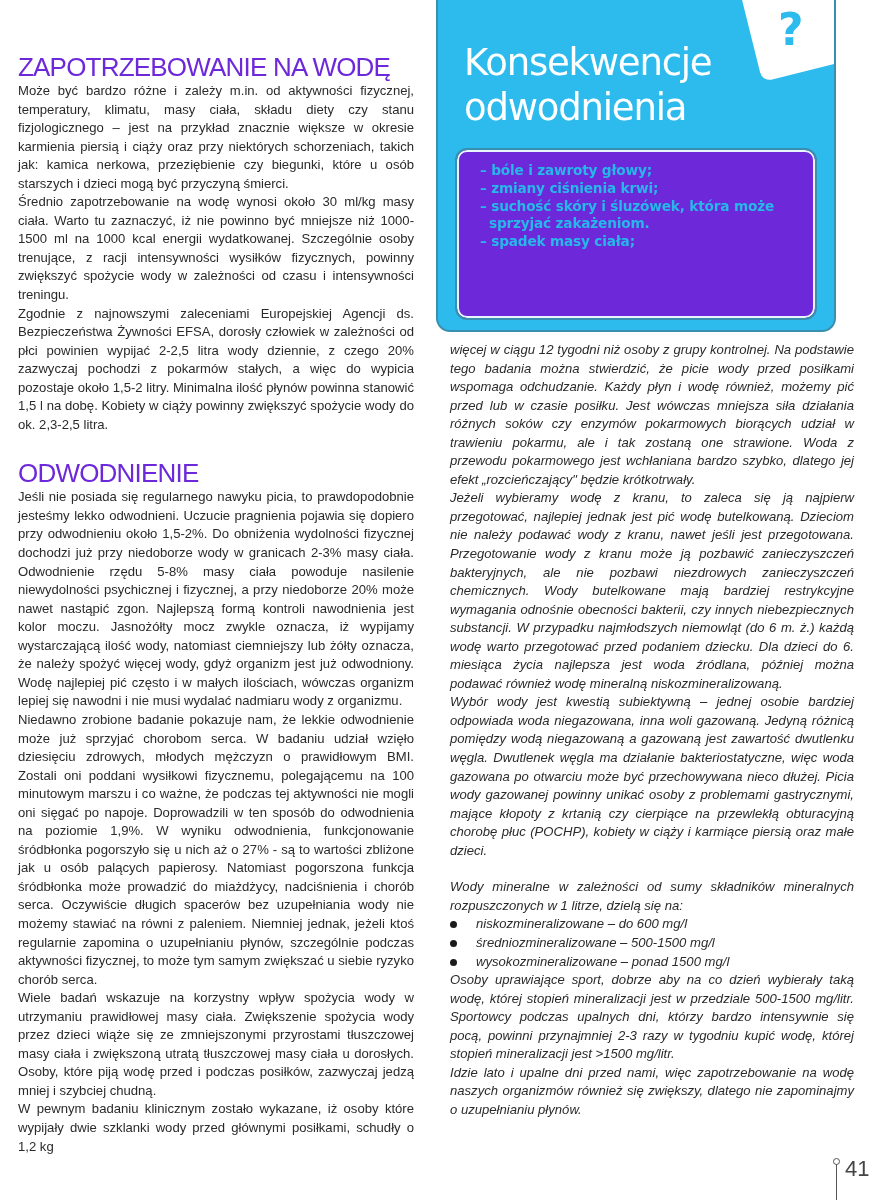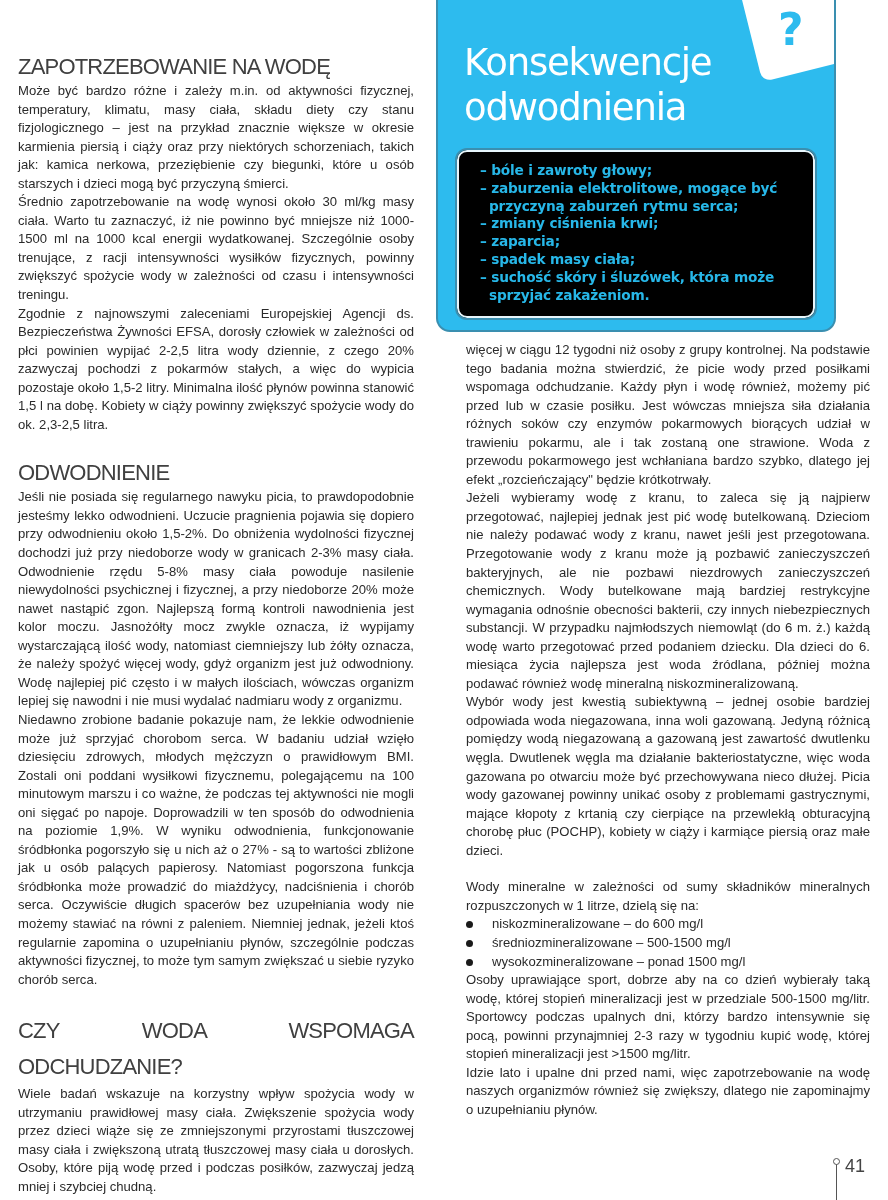--- a/index.html
+++ b/index.html
@@ -1,86 +1,83 @@
 <!DOCTYPE html>
 <html><head>
 <meta charset="utf-8">
 <style>
   html, body { margin:0; padding:0; background:#ffffff; }
   body { width:888px; height:1200px; position:relative; overflow:hidden;
          font-family:"Liberation Sans", sans-serif; color:#2a2a2a; }
   .col { position:absolute; font-size:13.1px; line-height:18.55px; text-align:justify; }
   .col-left { left:18px; top:48px; width:396px; }
-  .col-right { left:466px; top:341px; width:404px; }
+  .col-right { left:450px; top:341px; width:404px;font-style:italic; }
   .col p { margin:0; }
-  .heading { font-family:"Liberation Sans", sans-serif; color:#404040; font-weight:normal;
-             font-size:22px; line-height:30px; margin:0; letter-spacing:-0.8px; text-transform:uppercase; }
+  .heading { font-family:"Liberation Sans", sans-serif; color:#6d28d9; font-weight:normal;
+             font-size:26px; line-height:30px; margin:0; letter-spacing:-0.8px; text-transform:uppercase; }
   .h-first { margin-top:4px; }
   .h-sec { margin-top:24px; }
   .h-multi { line-height:36px; }
   .spacer { height:18px; }
   ul.min { list-style:none; margin:0; padding:0; }
   ul.min li { position:relative; padding-left:26px; }
   ul.min li .dot { position:absolute; left:0; top:6px; width:7px; height:7px; border-radius:50%; background:#1a1a1a; }
 
   
   .callout { position:absolute; left:436px; top:-6px; width:400px; height:338px;
              background:#2dbbee; border-left:2px solid #3a8fb0; border-right:2px solid #3a8fb0;
              border-bottom:2px solid #3a8fb0; border-radius:0 0 14px 14px; box-sizing:border-box; overflow:hidden; }
   .callout-title { position:absolute; left:26px; top:46px; color:#fff; font-family:"DejaVu Sans", sans-serif;
                    font-weight:normal; font-size:37px; line-height:45px; letter-spacing:-1.2px; margin:0; }
   .q-card { position:absolute; left:310px; top:-30px; width:120px; height:105px; background:#fff;
             transform:rotate(-14deg); border-radius:10px; }
   .q-mark { position:absolute; left:340px; top:14px; color:#2dbbee; font-family:"DejaVu Sans", sans-serif;
             font-weight:bold; font-size:44px; line-height:44px; }
   .callout-inner { position:absolute; left:17px; top:154px; width:362px; height:172px;
-                   background:#000000; border:2px solid #3a8fb0; border-radius:12px; box-sizing:border-box;
+                   background:#6d28d9; border:2px solid #3a8fb0; border-radius:12px; box-sizing:border-box;
                    box-shadow: inset 0 0 0 2px #e7f6fc; }
   .callout-list { list-style:none; margin:0; padding:12px 0 0 23px; color:#27b7e8;
                   font-family:"DejaVu Sans", sans-serif; font-weight:bold; font-size:13.7px; line-height:17.8px; letter-spacing:-0.2px; }
   .callout-list li { padding-left:9px; text-indent:-9px; }
 
   
   .page-num-line { position:absolute; left:836px; top:1163px; width:1px; height:37px; background:#555; }
   .page-num-dot { position:absolute; left:833px; top:1158px; width:5px; height:5px; border:1px solid #555; border-radius:50%; background:#fff; }
-  .page-num { position:absolute; left:845px; top:1156px; font-size:18px; color:#444; font-family:"Liberation Sans", sans-serif; font-weight:300; }
+  .page-num { position:absolute; left:845px; top:1156px; font-size:22px; color:#444; font-family:"Liberation Sans", sans-serif; font-weight:300; }
 </style>
 </head>
 <body>
 
 <div class="col col-left">
   <h2 class="heading h-first">ZAPOTRZEBOWANIE NA WODĘ</h2>
   <p>Może być bardzo różne i zależy m.in. od aktywności fizycznej, temperatury, klimatu, masy ciała, składu diety czy stanu fizjologicznego – jest na przykład znacznie większe w okresie karmienia piersią i ciąży oraz przy niektórych schorzeniach, takich jak: kamica nerkowa, przeziębienie czy biegunki, które u osób starszych i dzieci mogą być przyczyną śmierci.</p>
   <p>Średnio zapotrzebowanie na wodę wynosi około 30 ml/kg masy ciała. Warto tu zaznaczyć, iż nie powinno być mniejsze niż 1000-1500 ml na 1000 kcal energii wydatkowanej. Szczególnie osoby trenujące, z racji intensywności wysiłków fizycznych, powinny zwiększyć spożycie wody w zależności od czasu i intensywności treningu.</p>
   <p>Zgodnie z najnowszymi zaleceniami Europejskiej Agencji ds. Bezpieczeństwa Żywności EFSA, dorosły człowiek w zależności od płci powinien wypijać 2-2,5 litra wody dziennie, z czego 20% zazwyczaj pochodzi z pokarmów stałych, a więc do wypicia pozostaje około 1,5-2 litry. Minimalna ilość płynów powinna stanowić 1,5 l na dobę. Kobiety w ciąży powinny zwiększyć spożycie wody do ok. 2,3-2,5 litra.</p>
 
   <h2 class="heading h-sec">ODWODNIENIE</h2>
   <p>Jeśli nie posiada się regularnego nawyku picia, to prawdopodobnie jesteśmy lekko odwodnieni. Uczucie pragnienia pojawia się dopiero przy odwodnieniu około 1,5-2%. Do obniżenia wydolności fizycznej dochodzi już przy niedoborze wody w granicach 2-3% masy ciała. Odwodnienie rzędu 5-8% masy ciała powoduje nasilenie niewydolności psychicznej i fizycznej, a przy niedoborze 20% może nawet nastąpić zgon. Najlepszą formą kontroli nawodnienia jest kolor moczu. Jasnożółty mocz zwykle oznacza, iż wypijamy wystarczającą ilość wody, natomiast ciemniejszy lub żółty oznacza, że należy spożyć więcej wody, gdyż organizm jest już odwodniony. Wodę najlepiej pić często i w małych ilościach, wówczas organizm lepiej się nawodni i nie musi wydalać nadmiaru wody z organizmu.</p>
   <p>Niedawno zrobione badanie pokazuje nam, że lekkie odwodnienie może już sprzyjać chorobom serca. W badaniu udział wzięło dziesięciu zdrowych, młodych mężczyzn o prawidłowym BMI. Zostali oni poddani wysiłkowi fizycznemu, polegającemu na 100 minutowym marszu i co ważne, że podczas tej aktywności nie mogli oni sięgać po napoje. Doprowadzili w ten sposób do odwodnienia na poziomie 1,9%. W wyniku odwodnienia, funkcjonowanie śródbłonka pogorszyło się u nich aż o 27% - są to wartości zbliżone jak u osób palących papierosy. Natomiast pogorszona funkcja śródbłonka może prowadzić do miażdżycy, nadciśnienia i chorób serca. Oczywiście długich spacerów bez uzupełniania wody nie możemy stawiać na równi z paleniem. Niemniej jednak, jeżeli ktoś regularnie zapomina o uzupełnianiu płynów, szczególnie podczas aktywności fizycznej, to może tym samym zwiększać u siebie ryzyko chorób serca.</p>
 
-  <h2 class="heading h-sec h-multi">CZY WODA WSPOMAGA ODCHUDZANIE?</h2>
   <p>Wiele badań wskazuje na korzystny wpływ spożycia wody w utrzymaniu prawidłowej masy ciała. Zwiększenie spożycia wody przez dzieci wiąże się ze zmniejszonymi przyrostami tłuszczowej masy ciała i zwiększoną utratą tłuszczowej masy ciała u dorosłych. Osoby, które piją wodę przed i podczas posiłków, zazwyczaj jedzą mniej i szybciej chudną.</p>
   <p>W pewnym badaniu klinicznym zostało wykazane, iż osoby które wypijały dwie szklanki wody przed głównymi posiłkami, schudły o 1,2 kg</p>
 </div>
 
 <div class="callout">
   <div class="q-card"></div>
   <span class="q-mark">?</span>
   <h2 class="callout-title">
     <span>Konsekwencje</span><br>
     <span>odwodnienia</span>
   </h2>
   <div class="callout-inner">
     <ul class="callout-list">
       <li>– bóle i zawroty głowy;</li>
-      <li>– zaburzenia elektrolitowe, mogące być przyczyną zaburzeń rytmu serca;</li>
       <li>– zmiany ciśnienia krwi;</li>
-      <li>– zaparcia;</li>
+      <li>– suchość skóry i śluzówek, która może sprzyjać zakażeniom.</li>
       <li>– spadek masy ciała;</li>
-      <li>– suchość skóry i śluzówek, która może sprzyjać zakażeniom.</li>
     </ul>
   </div>
 </div>
 
 <div class="col col-right">
   <p>więcej w ciągu 12 tygodni niż osoby z grupy kontrolnej. Na podstawie tego badania można stwierdzić, że picie wody przed posiłkami wspomaga odchudzanie. Każdy płyn i wodę również, możemy pić przed lub w czasie posiłku. Jest wówczas mniejsza siła działania różnych soków czy enzymów pokarmowych biorących udział w trawieniu pokarmu, ale i tak zostaną one strawione. Woda z przewodu pokarmowego jest wchłaniana bardzo szybko, dlatego jej efekt „rozcieńczający" będzie krótkotrwały.</p>
 
   <p>Jeżeli wybieramy wodę z kranu, to zaleca się ją najpierw przegotować, najlepiej jednak jest pić wodę butelkowaną. Dzieciom nie należy podawać wody z kranu, nawet jeśli jest przegotowana. Przegotowanie wody z kranu może ją pozbawić zanieczyszczeń bakteryjnych, ale nie pozbawi niezdrowych zanieczyszczeń chemicznych. Wody butelkowane mają bardziej restrykcyjne wymagania odnośnie obecności bakterii, czy innych niebezpiecznych substancji. W przypadku najmłodszych niemowląt (do 6 m. ż.) każdą wodę warto przegotować przed podaniem dziecku. Dla dzieci do 6. miesiąca życia najlepsza jest woda źródlana, później można podawać również wodę mineralną niskozmineralizowaną.</p>
   <p>Wybór wody jest kwestią subiektywną – jednej osobie bardziej odpowiada woda niegazowana, inna woli gazowaną. Jedyną różnicą pomiędzy wodą niegazowaną a gazowaną jest zawartość dwutlenku węgla. Dwutlenek węgla ma działanie bakteriostatyczne, więc woda gazowana po otwarciu może być przechowywana nieco dłużej. Picia wody gazowanej powinny unikać osoby z problemami gastrycznymi, mające kłopoty z krtanią czy cierpiące na przewlekłą obturacyjną chorobę płuc (POCHP), kobiety w ciąży i karmiące piersią oraz małe dzieci.</p>
   <div class="spacer"></div>

